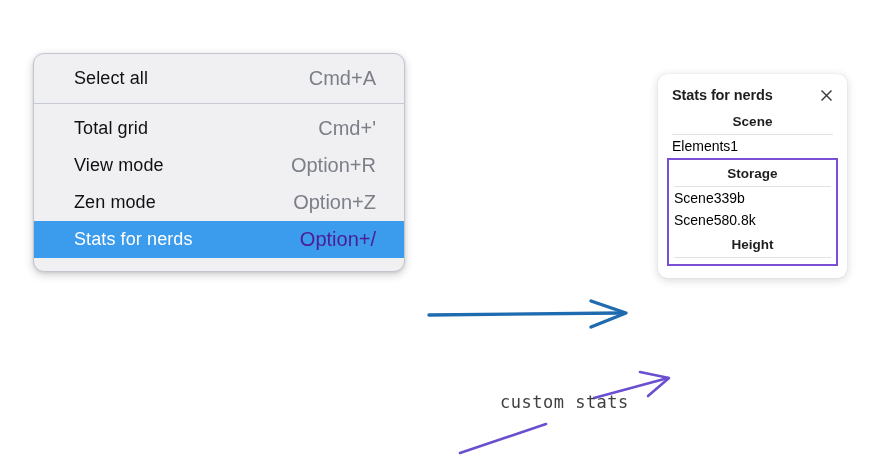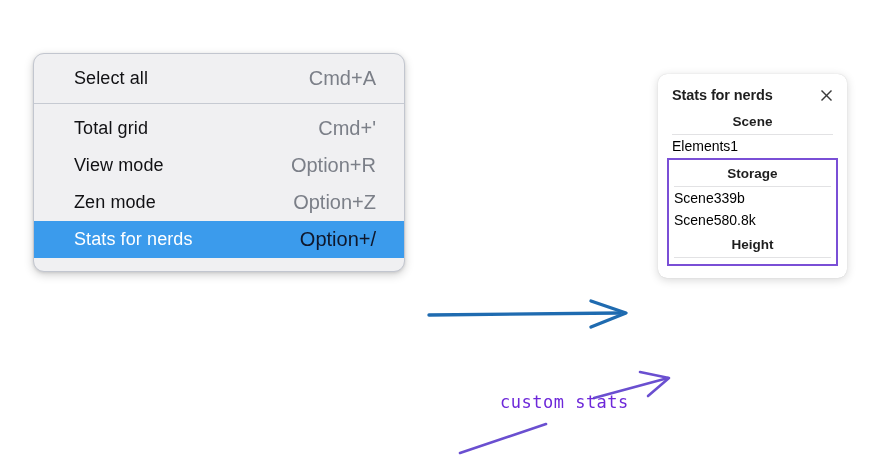--- a/index.html
+++ b/index.html
@@ -55,21 +55,21 @@
   }
   .menu-shortcut {
     font-size: 20px;
     color: #7b7f88;
     white-space: nowrap;
   }
   .menu-item.selected {
     background: #3b9bec;
   }
   .menu-item.selected .menu-label { color: #ffffff; }
-  .menu-item.selected .menu-shortcut { color: #0f172a; }
+  .menu-item.selected .menu-shortcut { color: #4c1d95; }
   #menu-group-bottom { padding-bottom: 0; }
   #menu-foot { height: 13px; }
 
   
   #stats-panel {
     position: absolute;
     left: 658px;
     top: 74px;
     width: 189px;
     background: #ffffff;
@@ -139,21 +139,21 @@
     left: 0; top: 0;
     width: 873px; height: 461px;
     pointer-events: none;
   }
   #handwriting {
     position: absolute;
     left: 500px;
     top: 392px;
     font-family: "DejaVu Sans Mono", monospace;
     font-size: 17px;
-    color: #6d28d9;
+    color: #404040;
     letter-spacing: 0.5px;
     white-space: nowrap;
   }
 </style>
 </head>
 <body>
 
 <div id="canvas">
 
   <div id="context-menu">

